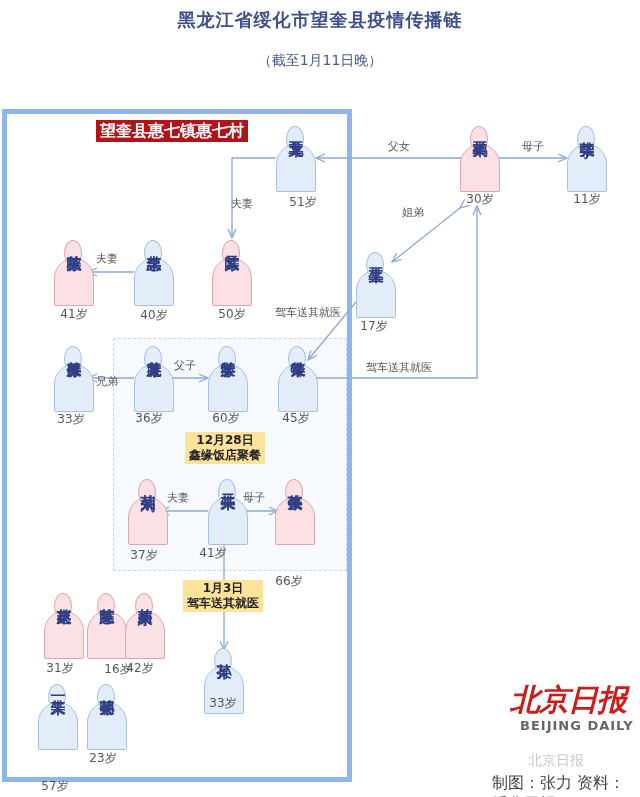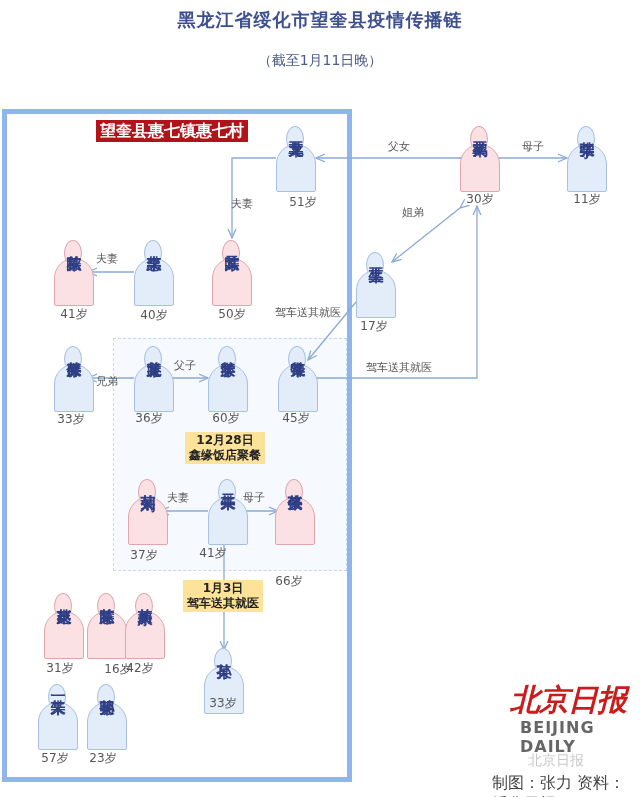--- a/index.html
+++ b/index.html
@@ -25,21 +25,21 @@
     .node.f .head, .node.f .body { background:#fbe1e4; border:1.5px solid #e0a6ae; }
     .node .name { position:absolute; left:0; top:4px; width:40px; text-align:center;
              font-size:15px; line-height:18px; color:#2f3f86; font-weight:bold; writing-mode:vertical-rl;
              text-orientation:upright; height:62px; display:flex; align-items:center; justify-content:flex-start; }
     .age { position:absolute; width:50px; text-align:center; font-size:12px; color:#555; }
     .rel { position:absolute; font-size:11px; color:#555; white-space:nowrap; }
     .event { position:absolute; background:#fde39a; font-size:12px; font-weight:bold;
              color:#222; text-align:center; line-height:15px; padding:1px 4px; }
     .logo-cn { position:absolute; left:510px; top:680px; font-size:30px; color:#cc1b1b;
              font-family:"DejaVu Serif",serif; font-weight:bold; font-style:italic; letter-spacing:-1px; }
-    .logo-en { position:absolute; left:520px; top:718px; font-size:16px; color:#666;
+    .logo-en { position:absolute; left:520px; top:718px; font-size:13px; color:#666;
              font-weight:bold; letter-spacing:1px; }
     .watermark { position:absolute; left:528px; top:752px; font-size:14px; color:#c8c8c8; }
     .credit { position:absolute; left:492px; top:773px; font-size:16px; color:#444; }
   </style>
 </head>
 <body>
 
 <div class="title">黑龙江省绥化市望奎县疫情传播链</div>
 <div class="subtitle">（截至1月11日晚）</div>
 
@@ -226,21 +226,21 @@
     <div class="body"></div>
     <div class="name">孙某</div>
   </div>
 <div class="age" style="left:198px;top:695px">33岁</div>
 
 <div class="node m" style="left:38px;top:684px">
     <div class="head"></div>
     <div class="body"></div>
     <div class="name">朱某一</div>
   </div>
-<div class="age" style="left:30px;top:750px">57岁</div>
+<div class="age" style="left:30px;top:778px">57岁</div>
 
 <div class="node m" style="left:87px;top:684px">
     <div class="head"></div>
     <div class="body"></div>
     <div class="name">孙某明</div>
   </div>
 <div class="age" style="left:78px;top:750px">23岁</div>
 
 <div class="logo-cn">北京日报</div>
 <div class="logo-en">BEIJING DAILY</div>

